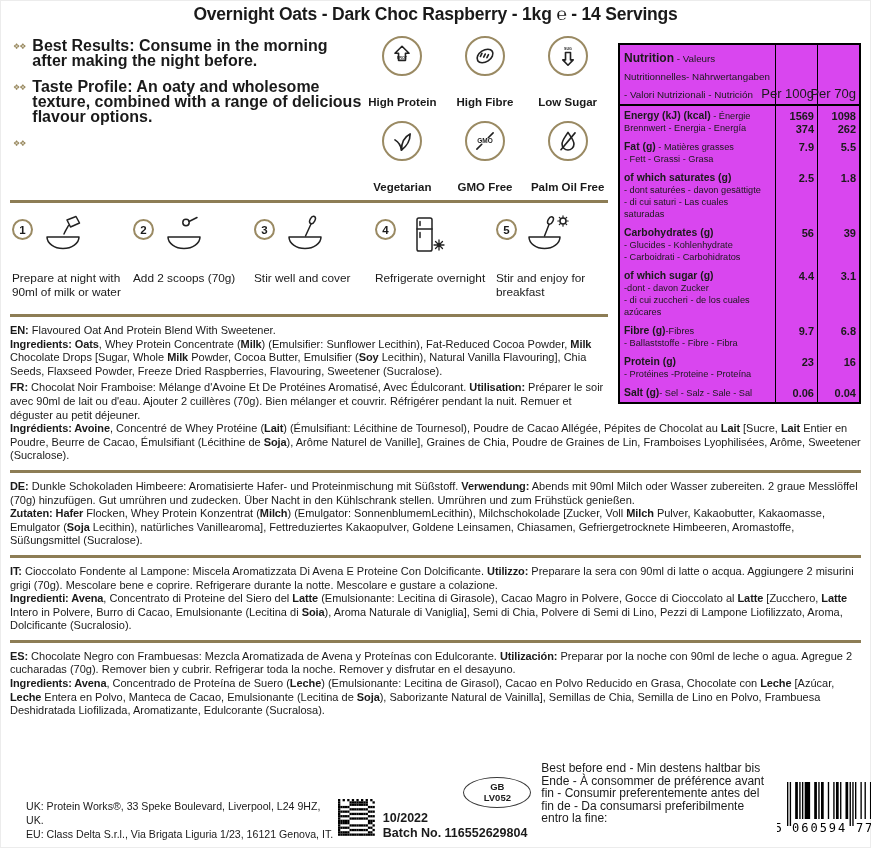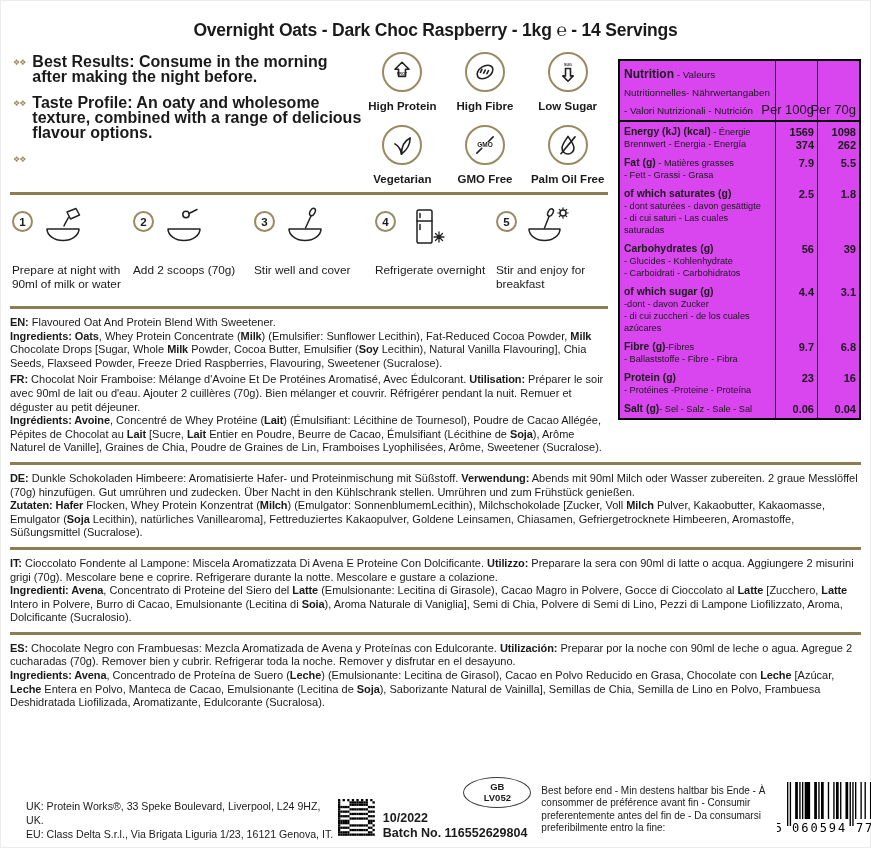--- a/index.html
+++ b/index.html
@@ -1,20 +1,20 @@
 <!DOCTYPE html>
 <html><head>
 <meta charset="utf-8">
 <style>
   * { margin:0; padding:0; box-sizing:border-box; }
   html,body { background:#fff; }
   body { width:871px; height:848px; font-family:"Liberation Sans", sans-serif; color:#1a1a1a; position:relative; overflow:hidden; }
   .page { width:871px; height:848px; position:relative; background:#fff; border:1px solid #ececec; }
 
-  .title { text-align:center; padding-top:19px; font-size:17.5px; font-weight:bold; letter-spacing:-0.2px; }
+  .title { text-align:center; padding-top:3px; font-size:17.5px; font-weight:bold; letter-spacing:-0.2px; }
 
   .content { padding:0 9px; position:relative; }
 
   
   .n-table { float:right; width:243px; margin:5px 0 8px 10px; border:2px solid #000; background:#d946ef; }
   .n-header { display:flex; border-bottom:2px solid #000; min-height:50px; }
   .n-header .n-label { flex:1; padding:3px 4px 2px 4px; }
   .n-header b { font-size:12px; }
   .n-htext { font-size:9.8px; }
   .n-col { width:42px; border-left:1.5px solid #000; display:flex; align-items:flex-end; justify-content:flex-end; padding:14px 3px 3px 2px; font-size:13px; white-space:nowrap; }
@@ -26,41 +26,41 @@
 
   
   .top-section { display:flex; width:598px; margin-top:13px; }
   .bullets { width:352px; padding-left:3px; }
   .bullet { display:flex; margin-bottom:11px; }
   .bullet-glyph { color:#99895f; font-size:8px; line-height:10px; margin:4px 7px 0 0; letter-spacing:-1px; flex:0 0 auto; }
   .bullet-text { font-size:16px; line-height:15px;font-weight:bold; }
   .badges { width:246px; display:grid; grid-template-columns:repeat(3,1fr); row-gap:13px; column-gap:2px; margin-top:-2px; }
   .badge { display:flex; flex-direction:column; align-items:center; }
   .badge-circle { width:40px; height:40px; border:2px solid #9a8a63; border-radius:50%; display:flex; align-items:center; justify-content:center; }
-  .badge-label { font-size:11.5px; font-weight:bold; margin-top:8px; white-space:nowrap; }
+  .badge-label { font-size:11.5px; font-weight:bold; margin-top:20px; white-space:nowrap; }
 
   .divider { height:3px; background:#8d7d55; margin:7px 0; }
   .divider-left { width:598px; }
 
   .steps { width:598px; display:flex; justify-content:space-between; padding:5px 0 8px 2px; }
   .step { width:112px; }
   .step-head { display:flex; align-items:flex-start; gap:5px; height:52px; }
   .step-num { width:21px; height:21px; border:2px solid #9a8a63; border-radius:50%; font-size:11.5px; font-weight:bold; display:flex; align-items:center; justify-content:center; margin-top:4px; flex:0 0 auto; }
   .step-caption { font-size:11.8px; line-height:14px; margin-top:4px; }
 
   .para { font-size:11px; line-height:13.6px; margin:3px 0; }
   .para b { letter-spacing:-0.1px; }
 
   
   .footer { position:absolute; left:0; right:0; bottom:6px; display:flex; align-items:flex-end; padding:0 6px 0 25px; }
   .footer-address { width:312px; font-size:10.6px; line-height:14px; flex:0 0 auto; }
   .datamatrix { flex:0 0 auto; margin:0 8px 1px 0; }
   .batch-block { position:relative; font-size:12.5px; font-weight:bold; line-height:15px; padding-top:32px; flex:0 0 auto; white-space:nowrap; }
   .origin-oval { position:absolute; top:-2px; right:-4px; width:68px; height:31px; border:1.5px solid #3a3a3a; border-radius:50%; display:flex; flex-direction:column; align-items:center; justify-content:center; font-size:9.5px; font-weight:bold; line-height:10.5px; }
-  .best-before { width:226px; font-size:10px; line-height:12.6px; margin:0 10px 6px 14px; flex:0 0 auto; }
+  .best-before { width:226px; font-size:12px; line-height:12.6px; margin:0 10px 16px 14px; flex:0 0 auto; }
   .barcode-block { flex:0 0 auto; }
   .icon-svg { stroke:#222; fill:none; stroke-width:1.5; stroke-linecap:round; stroke-linejoin:round; }
   .icon-svg text { stroke:none; fill:#222; }
 </style>
 </head>
 <body>
 
 <div class="page">
 
   <div class="title">Overnight Oats - Dark Choc Raspberry - 1kg ℮ - 14 Servings</div>

